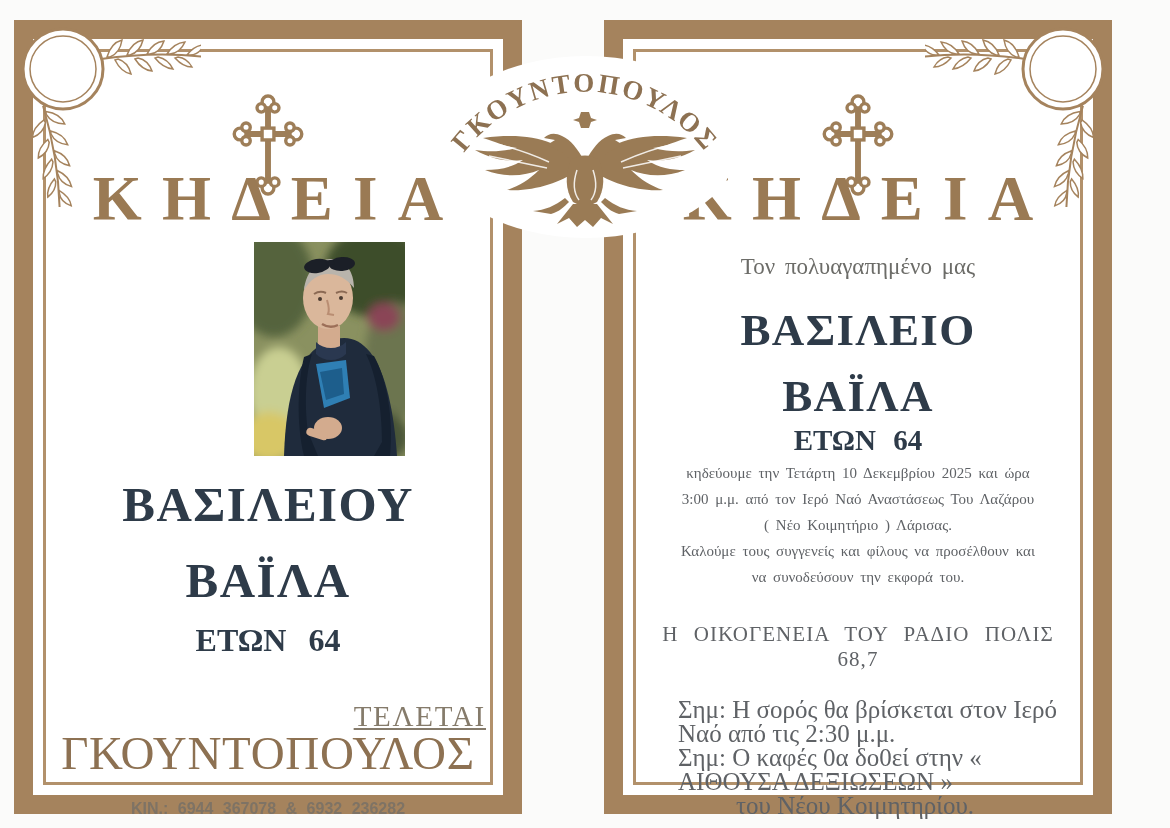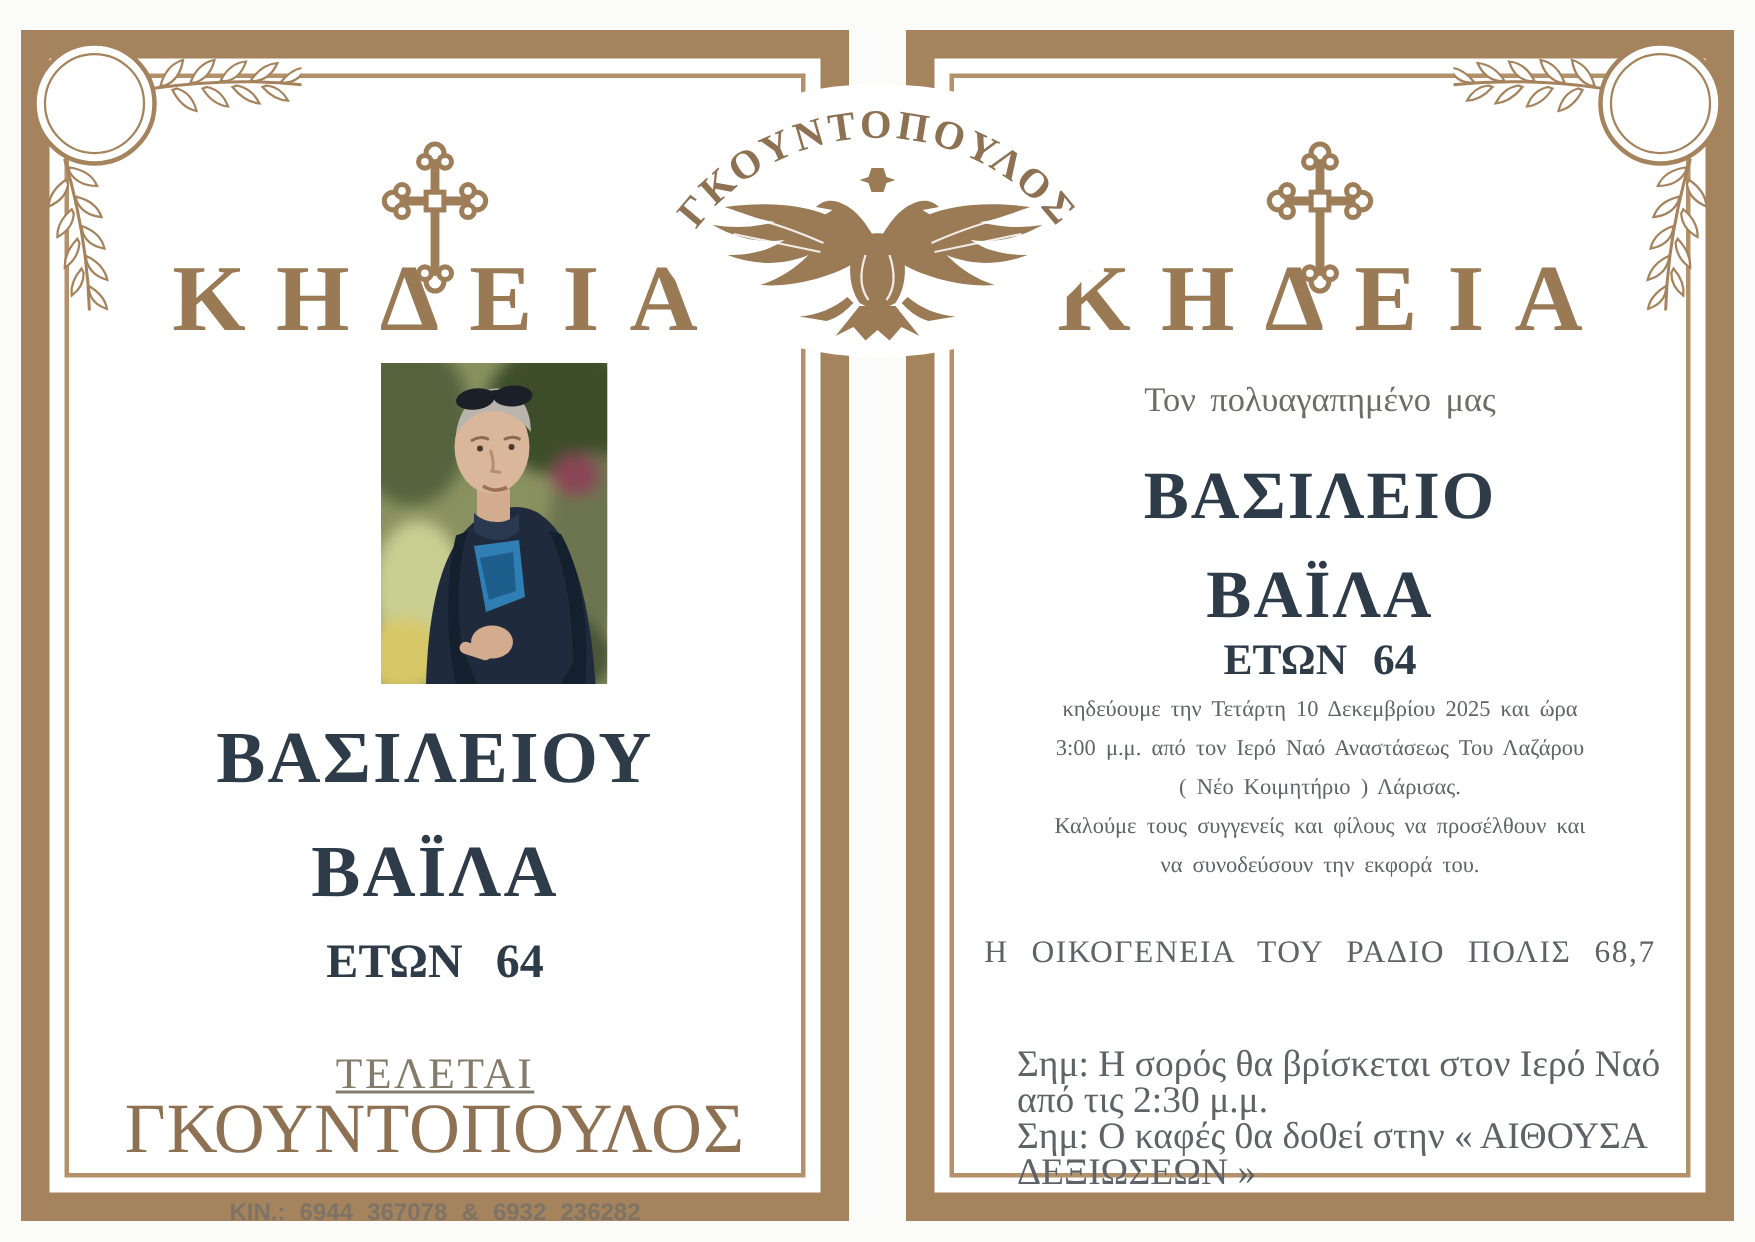--- a/index.html
+++ b/index.html
@@ -17,21 +17,21 @@
   html,body{width:1170px;height:828px;}
   body{
     position:relative;
     background:#fbfbfa;
     font-family:"Liberation Serif","DejaVu Serif",serif;
     overflow:hidden;
   }
   .panel{
     position:absolute;
     top:20px;
-    width:552px;
+    width:508px;
     height:794px;
     background:#fff;
   }
   .panel-left{left:14px;}
   .panel-right{left:604px;}
   .band{
     position:absolute;inset:0;
     border:19px solid var(--tan);
     z-index:1;
   }
@@ -97,21 +97,21 @@
     word-spacing:9px;letter-spacing:.05em;
   }
   .r-notes{
     position:absolute;left:38px;right:10px;top:642px;
     text-align:left;font-size:25px;line-height:24px;
     color:var(--body-gray);
   }
   .r-note-indent{padding-left:58px;}
   .f-label{
     position:absolute;left:0;right:0;top:644px;
-    text-align:center;font-size:29px;
+    text-align:right;font-size:29px;
     color:var(--label-gray);
     text-decoration:underline;
     letter-spacing:.06em;font-weight:500;
   }
   .f-brand{
     position:absolute;left:0;right:0;top:674px;
     text-align:center;font-size:47px;line-height:1;
     color:var(--brand-brown);
     letter-spacing:.015em;
   }
@@ -341,20 +341,21 @@
       <div>( Νέο Κοιμητήριο ) Λάρισας.</div>
       <div>Καλούμε τους συγγενείς και φίλους να προσέλθουν και</div>
       <div>να συνοδεύσουν την εκφορά του.</div>
     </div>
 
     <div class="r-family">Η ΟΙΚΟΓΕΝΕΙΑ ΤΟΥ ΡΑΔΙΟ ΠΟΛΙΣ 68,7</div>
 
     <div class="r-notes">
       <div>Σημ: Η σορός θα βρίσκεται στον Ιερό Ναό από τις 2:30 μ.μ.</div>
       <div>Σημ: Ο καφές 0α δο0εί στην « ΑΙΘΟΥΣΑ ΔΕΞΙΩΣΕΩΝ »</div>
+      <div class="r-note-indent">του Νέου Κοιμητηρίου.</div>
     </div>
   </div>
 </div>
 
 <div class="emblem-halo"></div>
 
 <div class="emblem-arc">
   <svg viewBox="0 0 290 108" width="290" height="108">
     <path id="arcPath" d="M18 100 A150 150 0 0 1 272 100" fill="none"></path>
     <text font-size="27" font-weight="bold" fill="#8d7152" letter-spacing="2.5" font-family="Liberation Serif, DejaVu Serif, serif">

